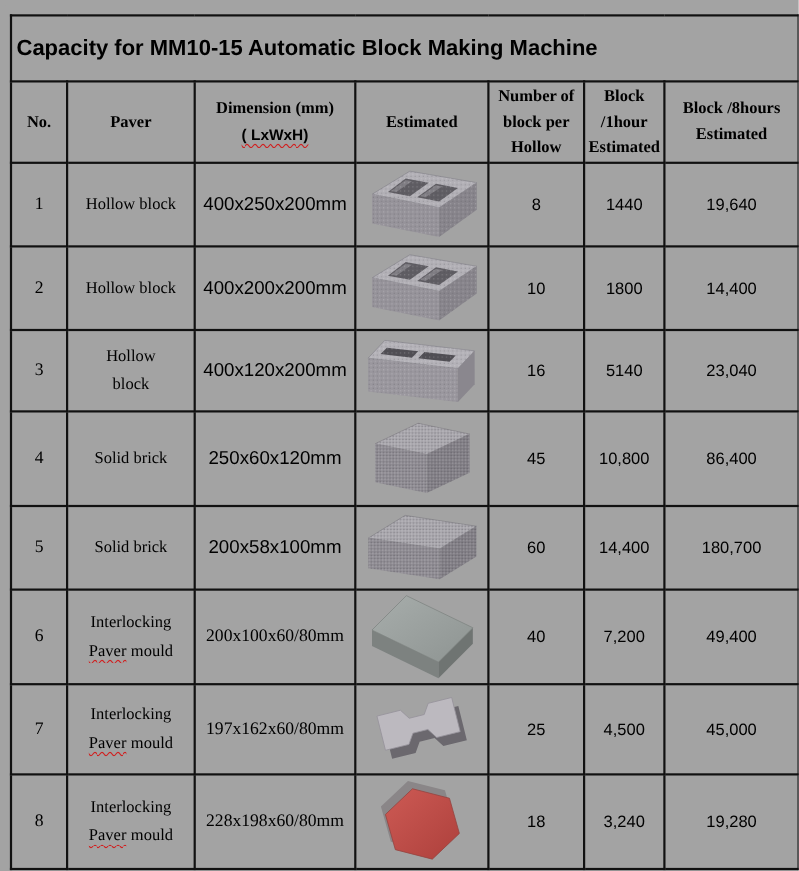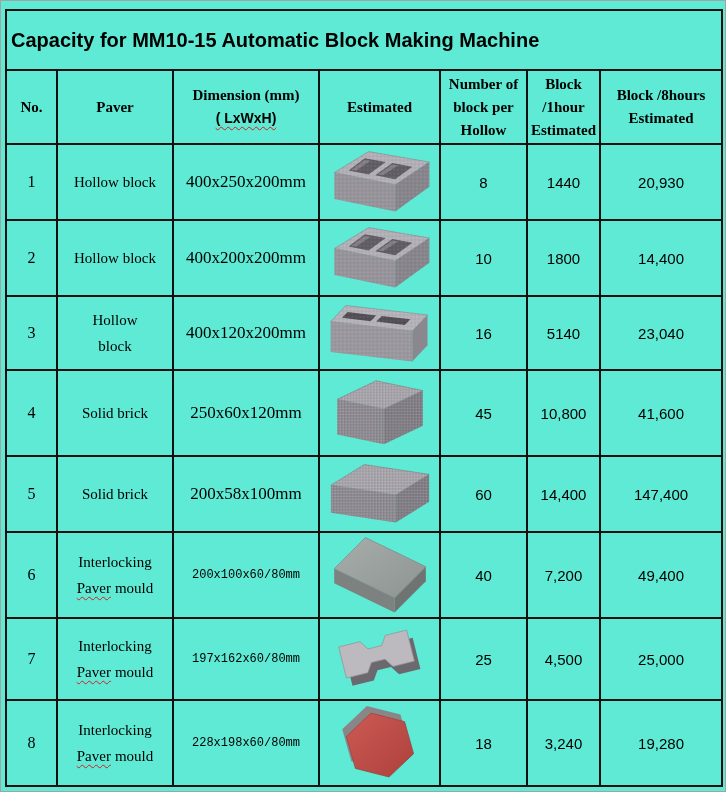--- a/index.html
+++ b/index.html
@@ -1,18 +1,18 @@
 <!DOCTYPE html>
 <html><head>
 <meta charset="utf-8">
 <style>
   html,body{margin:0;padding:0;background:#ffffff;}
   .page{
-    width:726px;height:792px;background:#5eead4;
-    border:1px solid #a3a3a3;box-sizing:border-box;position:relative;
+    width:726px;height:792px;background:#a3a3a3;
+    border:5px solid #a3a3a3;box-sizing:border-box;position:relative;
     font-family:"Liberation Serif",serif;color:#000;
   }
   .doc{position:absolute;left:4px;top:8px;width:718px;}
   table.cap{border-collapse:collapse;table-layout:fixed;width:716px;}
   table.cap td,table.cap th{
     border:2px solid #111;padding:0;text-align:center;vertical-align:middle;
     overflow:hidden;font-weight:normal;
   }
   .r-title{height:60px;}
   .r-hdr{height:74px;}
@@ -25,22 +25,22 @@
   .title-cell{text-align:left !important;padding-left:4px !important;}
   .title-text{
     font-family:"Liberation Sans",sans-serif;font-weight:bold;font-size:20px;
     letter-spacing:0px;
   }
   .hline{font-family:"Liberation Serif",serif;font-weight:bold;font-size:15px;line-height:23px;}
   .hline-sans{font-family:"Liberation Sans",sans-serif;font-weight:bold;font-size:14px;line-height:23px;}
   .no-cell{font-family:"Liberation Serif",serif;font-size:16px;}
   .name-cell{font-family:"Liberation Serif",serif;font-size:15px;}
   .name-cell .nl{line-height:26px;}
-  .dim-sans{font-family:Liberation Serif, serif;font-size:17px;}
-  .dim-serif{font-family:Liberation Mono, monospace;font-size:12px;}
+  .dim-sans{font-family:Liberation Sans, sans-serif;font-size:17px;}
+  .dim-serif{font-family:Liberation Serif, serif;font-size:16px;}
   .num-cell{font-family:"Liberation Sans",sans-serif;font-weight:bold;font-size:15px;}
   .squiggle{
     text-decoration-line:underline;text-decoration-style:wavy;
     text-decoration-color:#d02020;text-decoration-thickness:1px;
     text-underline-offset:3px;
   }
   .sq-word{margin-right:4px;}
   .pic{display:block;margin:0 auto;}
   .defs-svg{position:absolute;width:0;height:0;overflow:hidden;}
 </style>
@@ -183,21 +183,21 @@
               <div class="nl">Hollow block</div>
             </td>
           <td class="dim-sans">400x250x200mm</td>
           <td class="pic-cell">
             <svg class="pic" width="114" height="74" viewBox="8 14 120 76">
                 <use href="#sym-hollow"></use>
               </svg>
           </td>
           <td class="num-cell">8</td>
           <td class="num-cell">1440</td>
-          <td class="num-cell">20,930</td>
+          <td class="num-cell">19,640</td>
         </tr>
 
         <tr class="r-a">
           <td class="no-cell">2</td>
           <td class="name-cell">
               <div class="nl">Hollow block</div>
             </td>
           <td class="dim-sans">400x200x200mm</td>
           <td class="pic-cell">
             <svg class="pic" width="114" height="74" viewBox="8 14 120 76">
@@ -232,37 +232,37 @@
               <div class="nl">Solid brick</div>
             </td>
           <td class="dim-sans">250x60x120mm</td>
           <td class="pic-cell">
             <svg class="pic" width="102" height="78" viewBox="18 12 104 80">
                 <use href="#sym-solid-a"></use>
               </svg>
           </td>
           <td class="num-cell">45</td>
           <td class="num-cell">10,800</td>
-          <td class="num-cell">41,600</td>
+          <td class="num-cell">86,400</td>
         </tr>
 
         <tr class="r-5">
           <td class="no-cell">5</td>
           <td class="name-cell">
               <div class="nl">Solid brick</div>
             </td>
           <td class="dim-sans">200x58x100mm</td>
           <td class="pic-cell">
             <svg class="pic" width="110" height="72" viewBox="10 16 112 70">
                 <use href="#sym-solid-b"></use>
               </svg>
           </td>
           <td class="num-cell">60</td>
           <td class="num-cell">14,400</td>
-          <td class="num-cell">147,400</td>
+          <td class="num-cell">180,700</td>
         </tr>
 
         <tr class="r-a">
           <td class="no-cell">6</td>
           <td class="name-cell">
             <div class="nl">Interlocking</div>
             <div class="nl">
               <span class="squiggle sq-word">Paver</span><span>mould</span>
             </div>
           </td>
@@ -286,21 +286,21 @@
             </div>
           </td>
           <td class="dim-serif">197x162x60/80mm</td>
           <td class="pic-cell">
             <svg class="pic" width="106" height="74" viewBox="16 8 104 74">
                 <use href="#sym-dogbone"></use>
               </svg>
           </td>
           <td class="num-cell">25</td>
           <td class="num-cell">4,500</td>
-          <td class="num-cell">25,000</td>
+          <td class="num-cell">45,000</td>
         </tr>
 
         <tr class="r-8">
           <td class="no-cell">8</td>
           <td class="name-cell">
             <div class="nl">Interlocking</div>
             <div class="nl">
               <span class="squiggle sq-word">Paver</span><span>mould</span>
             </div>
           </td>

